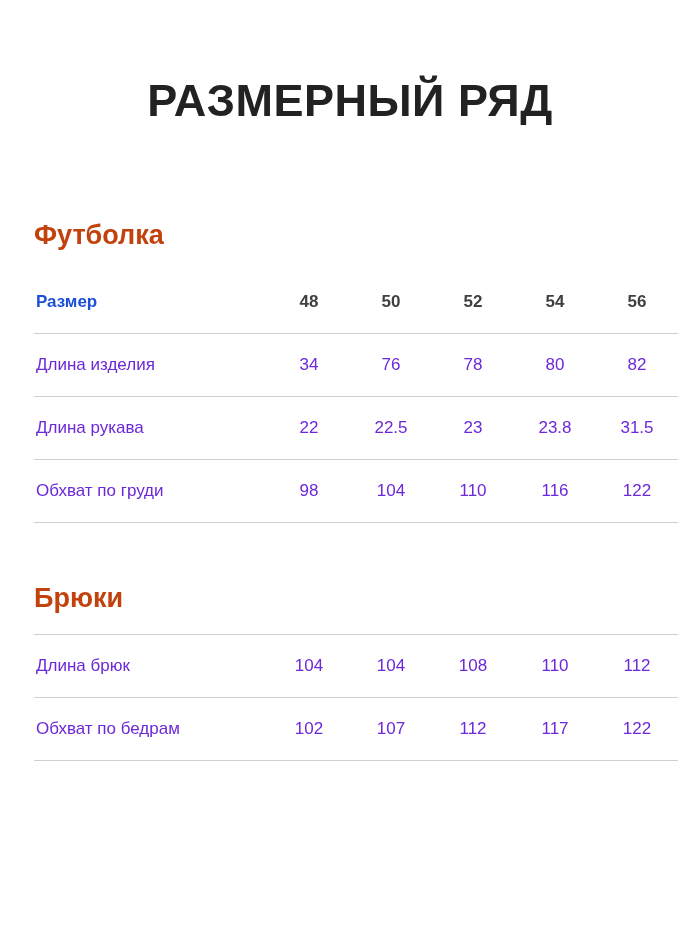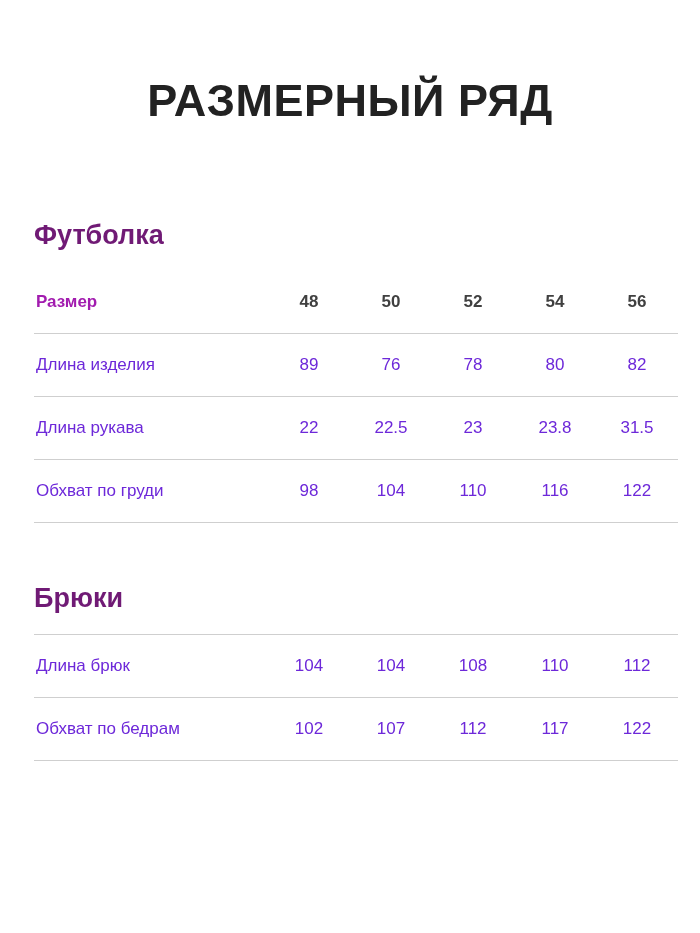--- a/index.html
+++ b/index.html
@@ -30,21 +30,21 @@
     margin: 0;
     padding-top: 76px;
     line-height: 1.1;
   }
   .section {
     margin-top: 0;
   }
   .section-title {
     font-size: 27px;
     font-weight: bold;
-    color: #701a75;
+    color: #c2410c;
     margin: 0;
     padding: 0;
   }
   #shirt-section {
     padding-top: 94px;
   }
   #pants-section {
     padding-top: 60px;
   }
   table.size-table {
@@ -67,21 +67,21 @@
     border-bottom: 1px solid #cfcfcf;
   }
   table.size-table .row-label {
     text-align: left;
     width: 232px;
     padding-left: 2px;
   }
   table.size-table thead .row-label {
     font-weight: bold;
     font-size: 17px;
-    color: #a21caf;
+    color: #1d4ed8;
   }
   table.size-table thead .size-col {
     font-weight: bold;
     font-size: 17px;
     color: #404040;
   }
   table.size-table .size-col {
     text-align: center;
     width: 82px;
   }
@@ -110,21 +110,21 @@
           <th class="size-col">48</th>
           <th class="size-col">50</th>
           <th class="size-col">52</th>
           <th class="size-col">54</th>
           <th class="size-col">56</th>
         </tr>
       </thead>
       <tbody>
         <tr>
           <td class="row-label">Длина изделия</td>
-          <td class="size-col">89</td>
+          <td class="size-col">34</td>
           <td class="size-col">76</td>
           <td class="size-col">78</td>
           <td class="size-col">80</td>
           <td class="size-col">82</td>
         </tr>
         <tr>
           <td class="row-label">Длина рукава</td>
           <td class="size-col">22</td>
           <td class="size-col">22.5</td>
           <td class="size-col">23</td>

